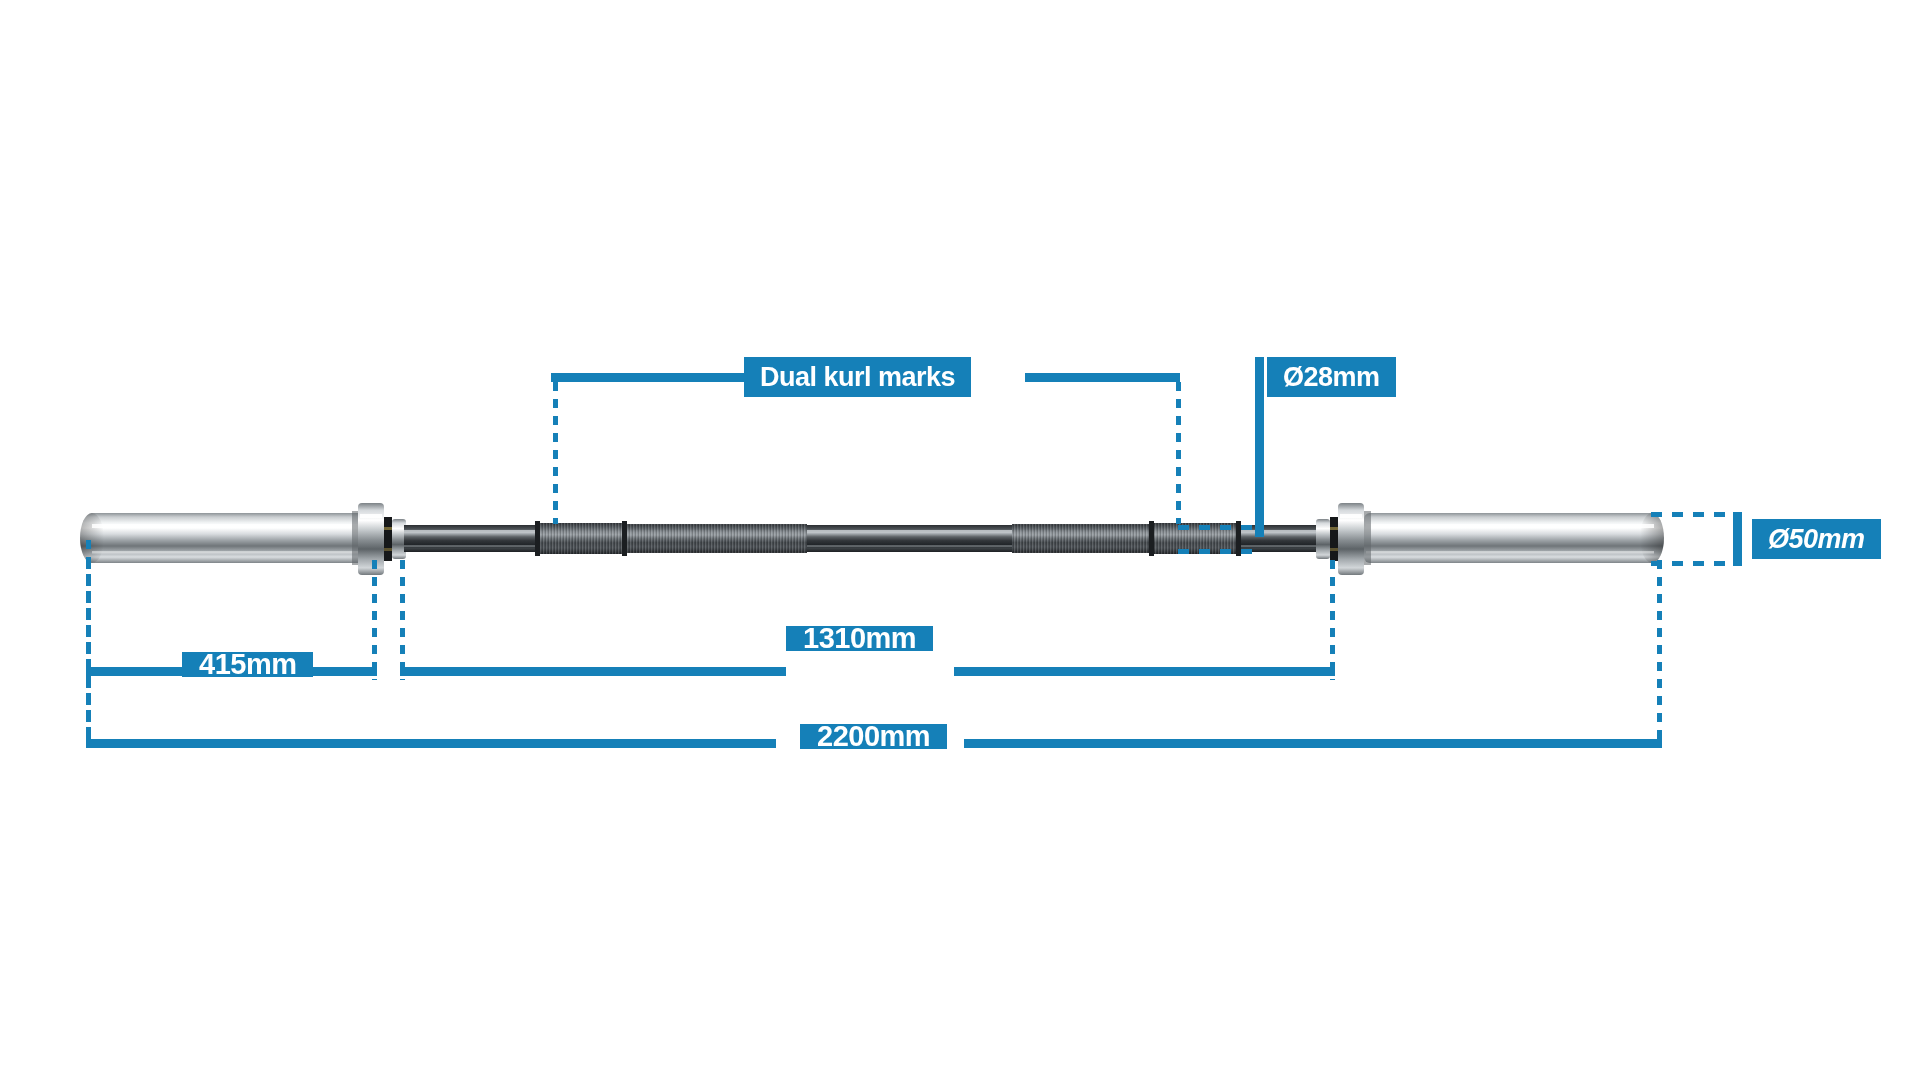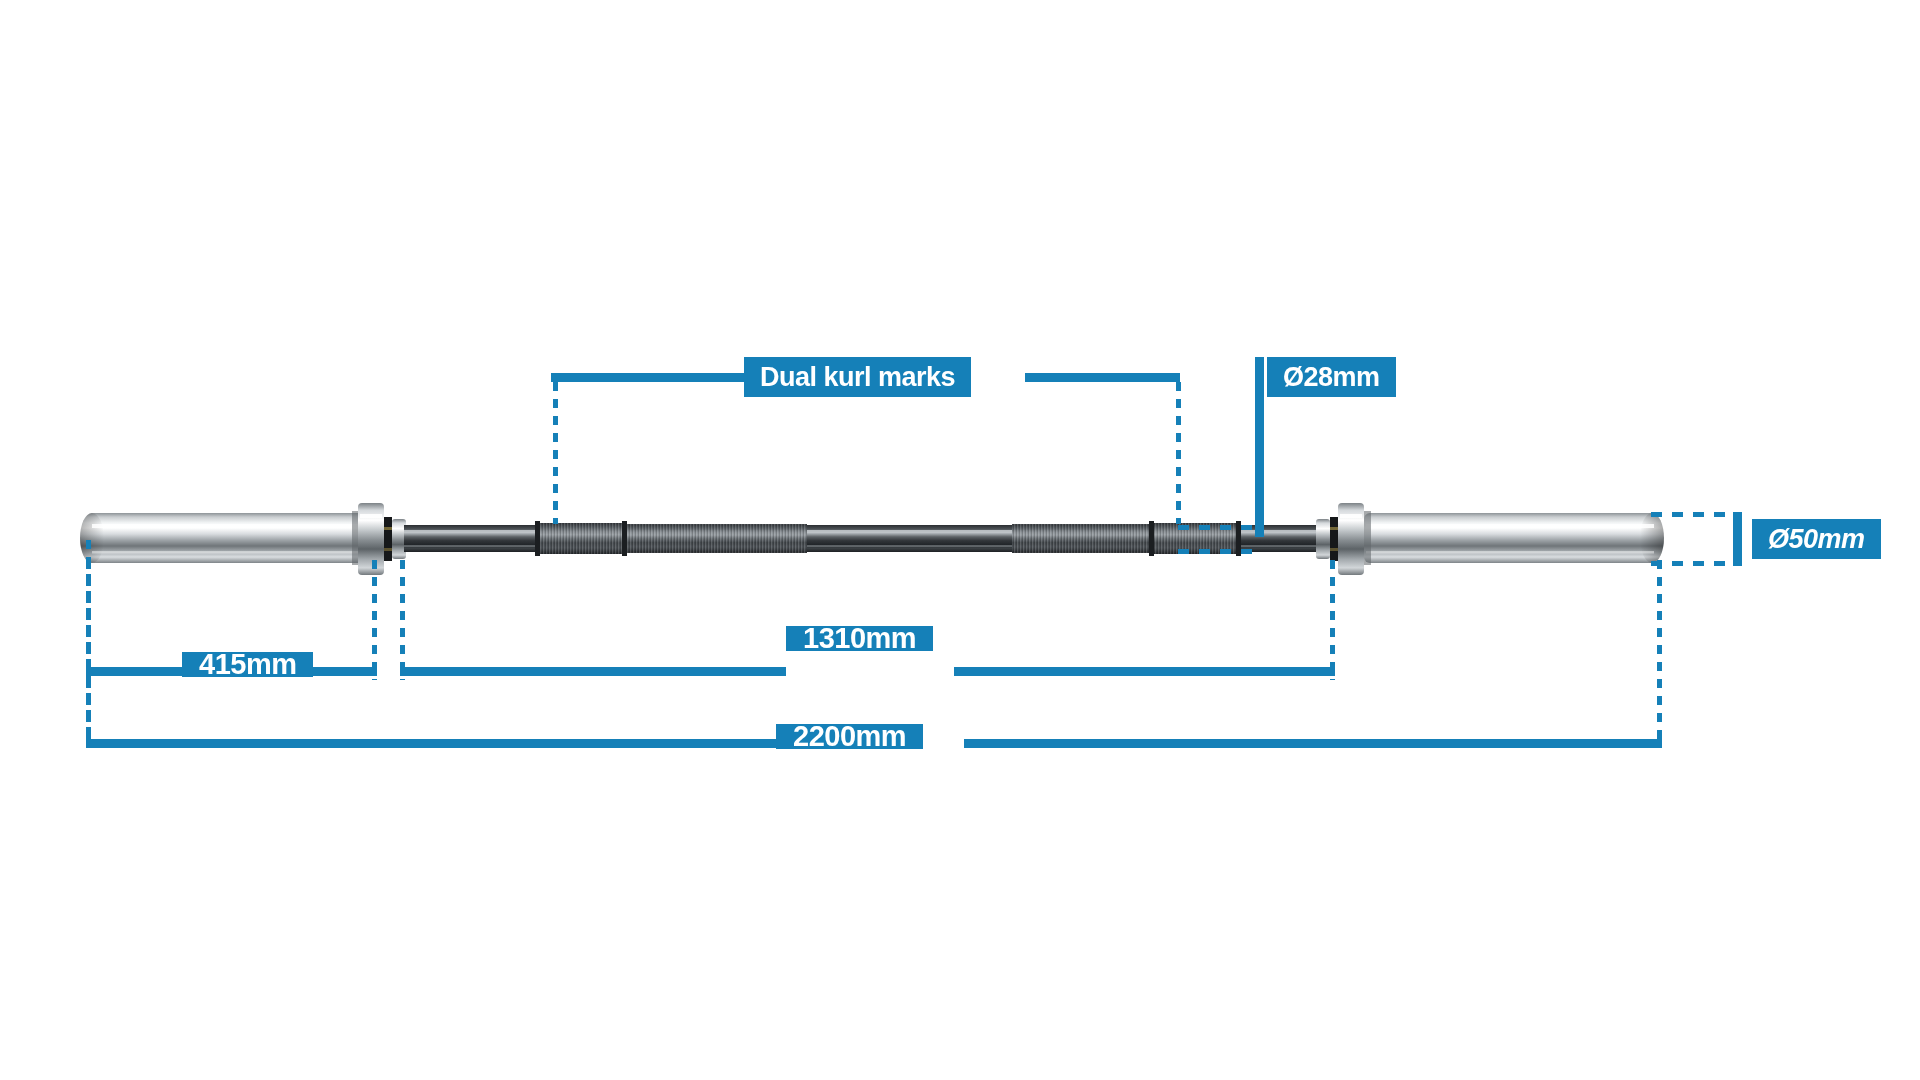--- a/index.html
+++ b/index.html
@@ -294,16 +294,16 @@
   </div>
 
   <div>
 
     <div class="vdash" style="left:86px; top:560px; height:185px;"></div>
     <div class="vdash" style="left:1657px; top:560px; height:185px;"></div>
 
     <div class="hline" style="left:86px; top:739px; width:690px;"></div>
     <div class="hline" style="left:964px; top:739px; width:698px;"></div>
 
-    <div class="tag tag-dim" style="left:776px; top:724px;">2200mm</div>
+    <div class="tag tag-dim" style="left:800px; top:724px;">2200mm</div>
   </div>
 
 </div>
 
 </body></html>

